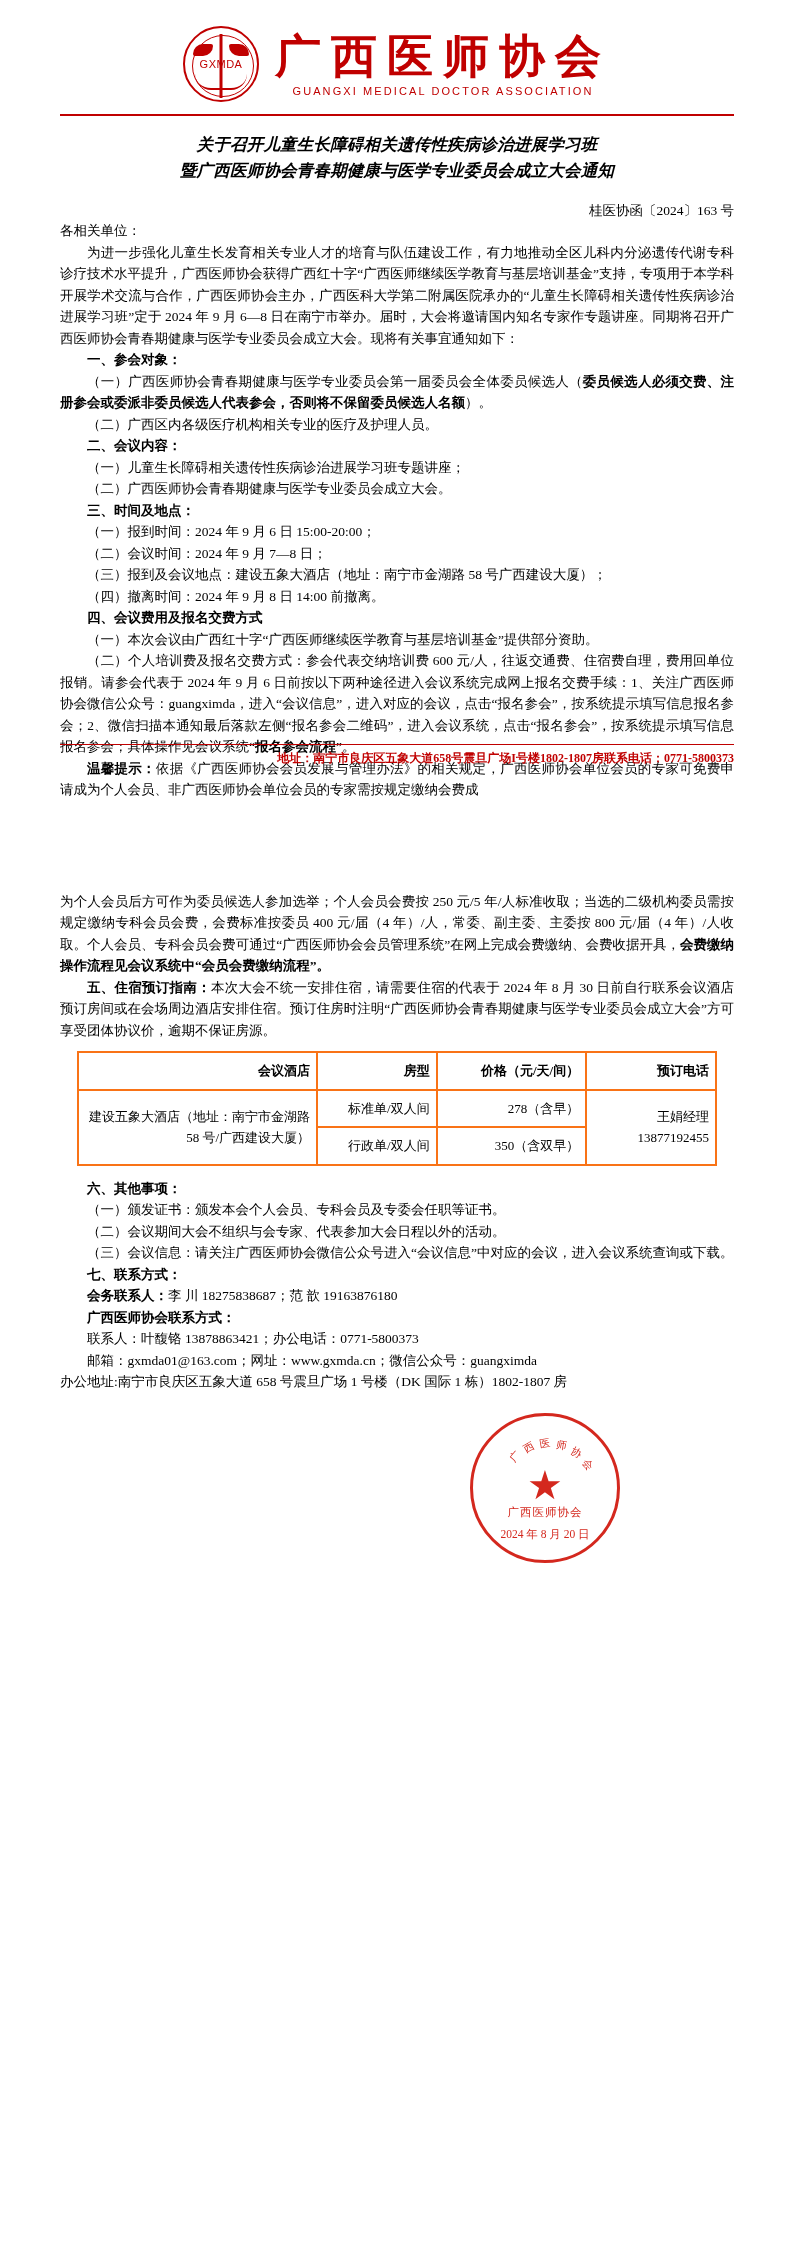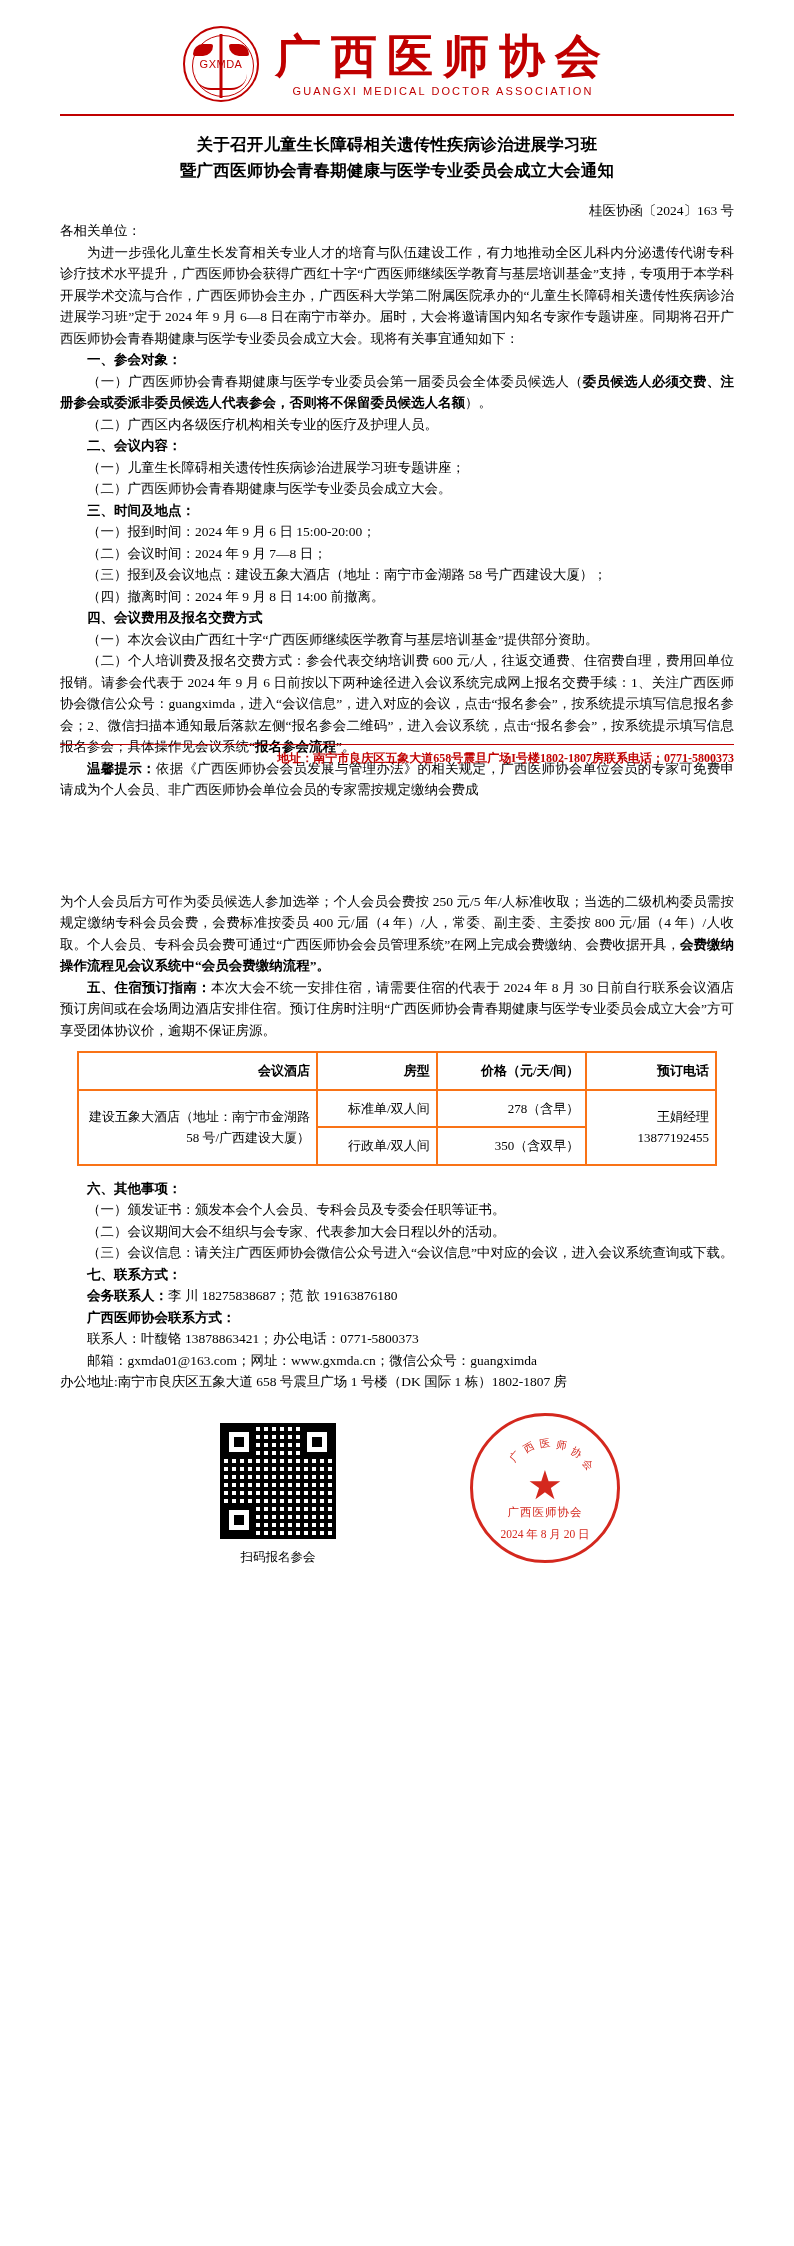--- a/index.html
+++ b/index.html
@@ -53,21 +53,21 @@
   .org-name-en {
     font-family:"Liberation Sans", sans-serif;
     font-size:11px; color:#c00000; letter-spacing:2.1px;
     margin-top:4px; white-space:nowrap;
   }
   .lh-rule { border-top:2px solid #c00000; margin:10px 60px 0 60px; }
 
   
   .doc-title {
     text-align:center; font-weight:bold; font-size:16.5px;
-    line-height:26px; margin:16px 52px 0 52px; letter-spacing:0.2px;
+    line-height:26px; margin:16px 52px 0 52px; letter-spacing:0.2px;font-style:italic;
   }
   .doc-no {
     text-align:right; font-size:13.5px; margin:18px 60px 0 60px;
   }
 
   
   .body-wrap { padding:0 60px; font-size:13.5px; line-height:21.5px; }
   .salutation { margin-top:10px; }
   p.para { margin:0; text-indent:2em; text-align:justify; }
   p.flat { margin:0; text-align:justify; }
@@ -239,34 +239,20 @@
     <p class="para">（三）会议信息：请关注广西医师协会微信公众号进入“会议信息”中对应的会议，进入会议系统查询或下载。</p>
 
     <p class="h2">七、联系方式：</p>
     <p class="para"><span class="bold">会务联系人：</span><span>李 川 18275838687；范 歆 19163876180</span></p>
     <p class="para"><span class="bold">广西医师协会联系方式：</span></p>
     <p class="para"><span>联系人：</span><span>叶馥铬 13878863421；办公电话：0771-5800373</span></p>
     <p class="para"><span>邮箱：</span><span>gxmda01@163.com；网址：www.gxmda.cn；微信公众号：guangximda</span></p>
     <p class="flat"><span>办公地址:</span><span>南宁市良庆区五象大道 658 号震旦广场 1 号楼（DK 国际 1 栋）1802-1807 房</span></p>
 
     <div class="bottom-area">
-      <div class="qr-block">
-        <div class="qr">
-          <span class="qr-fp tl">
-              <i></i>
-            </span>
-          <span class="qr-fp tr">
-              <i></i>
-            </span>
-          <span class="qr-fp bl">
-              <i></i>
-            </span>
-        </div>
-        <div class="qr-caption">扫码报名参会</div>
-      </div>
 
       <div class="seal">
         <div class="seal-ring">
           <div class="seal-star">★</div>
           <div class="seal-arc-text">
 
           <span style="transform: translate(-44.4306px, -37.2817px) rotate(-50deg);">广</span>
               <span style="transform: translate(-29px, -50.2295px) rotate(-30deg);">西</span>
               <span style="transform: translate(-10.0716px, -57.1188px) rotate(-10deg);">医</span>
               <span style="transform: translate(10.0716px, -57.1188px) rotate(10deg);">师</span>

